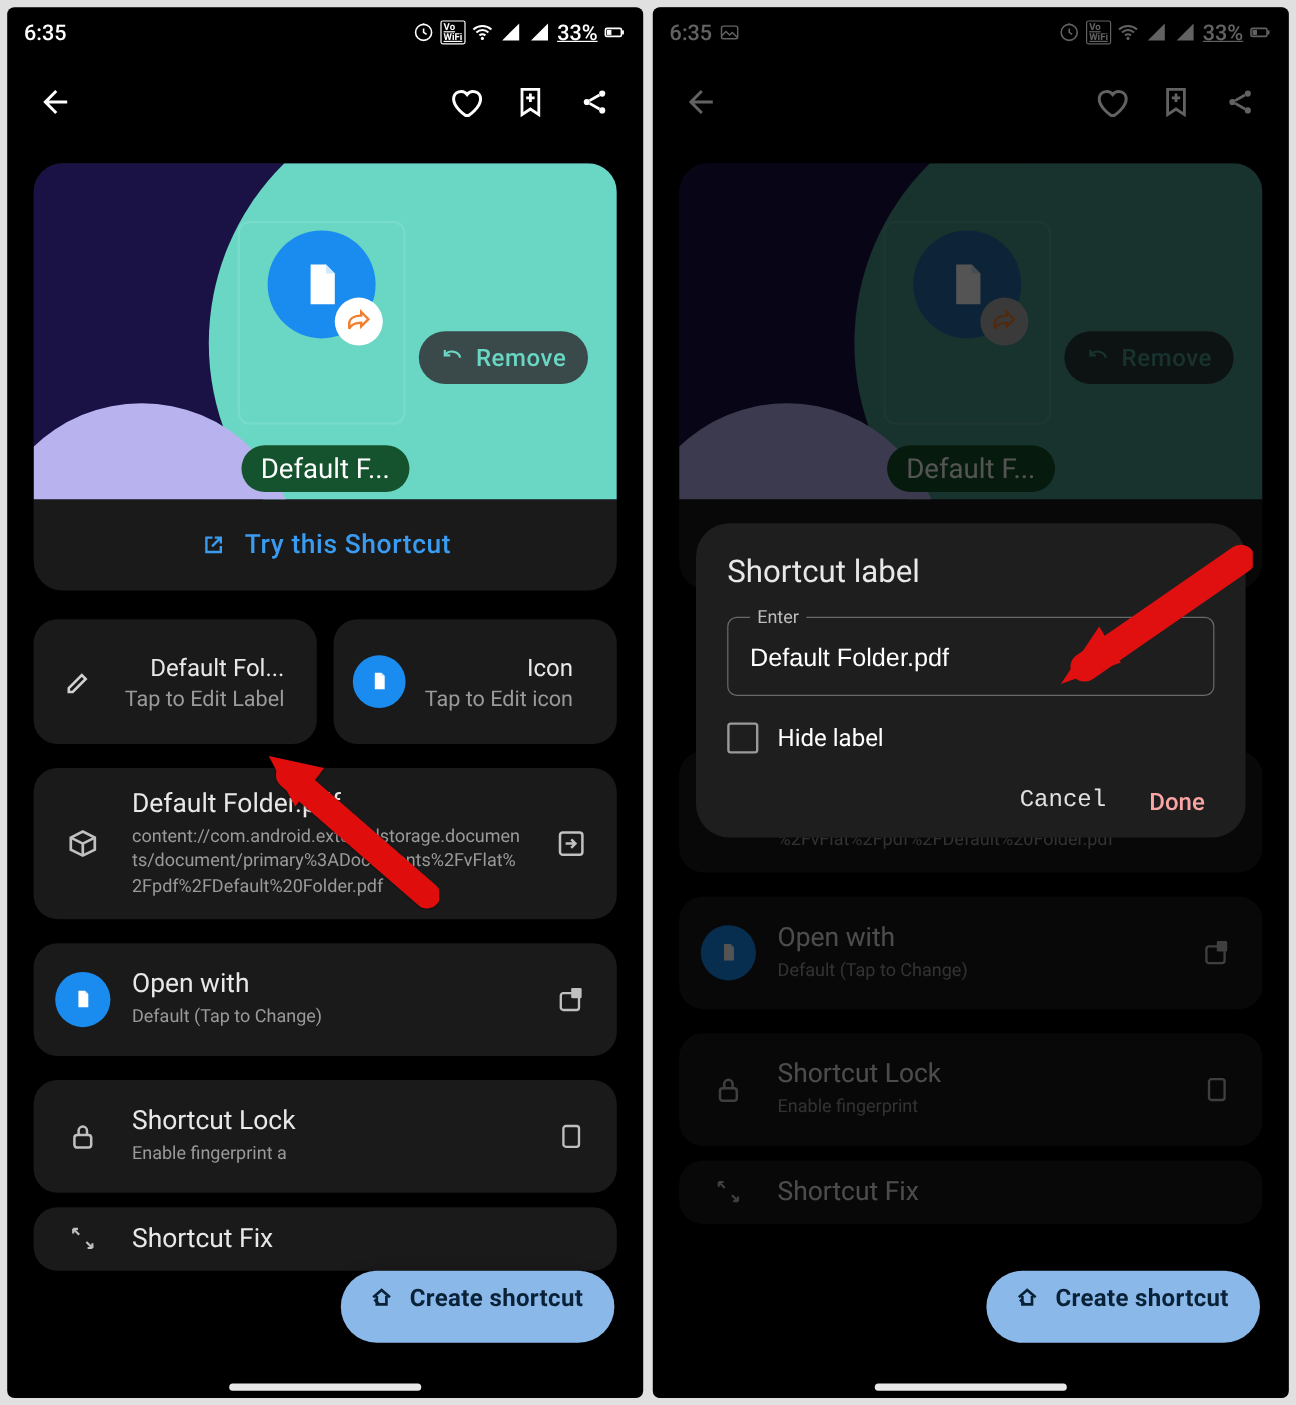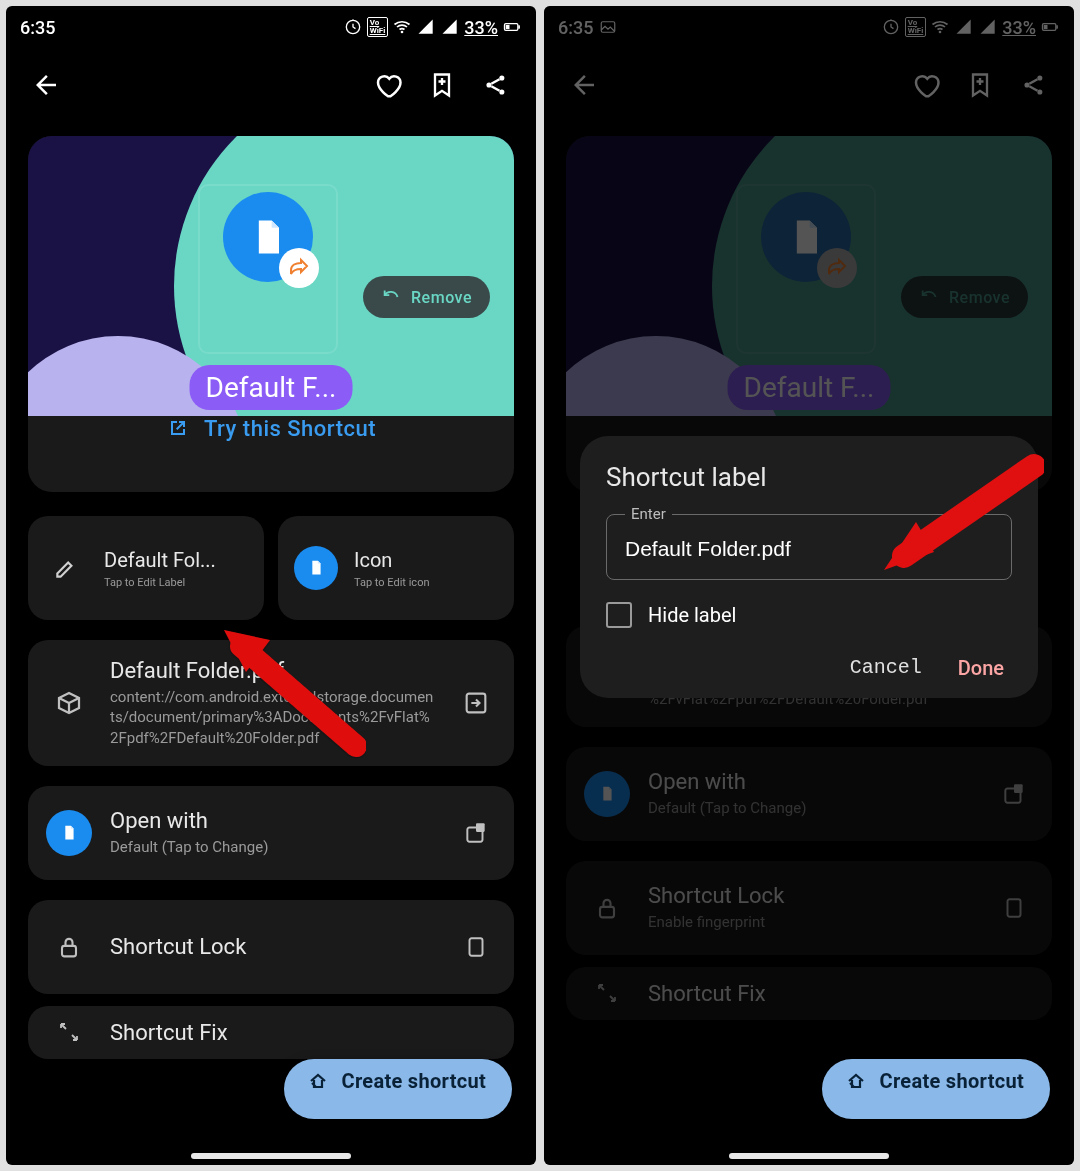--- a/index.html
+++ b/index.html
@@ -78,45 +78,45 @@
   .icon-circle {
     width:90px; height:90px; border-radius:50%; background:#1a8cf0;
     display:flex; align-items:center; justify-content:center; position:relative;
   }
   .badge-circle {
     position:absolute; right:-6px; bottom:-6px; width:40px; height:40px;
     background:#fff; border-radius:50%; display:flex; align-items:center; justify-content:center;
   }
   .icon-label-pill {
     position:absolute; left:50%; transform:translateX(-50%); bottom:6px;
-    background:#8b5cf6; color:#fff; padding:6px 16px; border-radius:20px;
-    font-size:28px;
+    background:#14532d; color:#fff; padding:6px 16px; border-radius:20px;
+    font-size:23px;
   }
   .remove-btn {
     position:absolute; right:24px; top:140px;
     background:#3a4a4a; color:#6ad7c5; border-radius:26px;
     padding:10px 18px; display:flex; align-items:center; gap:8px;
-    font-size:16px; font-weight:500; letter-spacing:0.5px;
+    font-size:20px; font-weight:500; letter-spacing:0.5px;
   }
   .try-row {
-    height:76px; display:flex; justify-content:center; gap:14px;
+    height:76px; display:flex; align-items:center; justify-content:center; gap:14px;
     color:#3a9cf0; font-size:22px; font-weight:500; letter-spacing:0.5px;
   }
   
   .row2 { display:flex; gap:14px; margin-bottom:20px; }
   .tile {
     background:#1a1a1a; border-radius:20px; flex:1; height:104px;
     display:flex; align-items:center; padding:0 16px; gap:16px;
     overflow:hidden;
   }
   .tile-icon { width:44px; height:44px; display:flex; align-items:center; justify-content:center; flex:0 0 44px;}
   .tile-icon-circle { width:44px; height:44px; border-radius:50%; background:#1a8cf0; display:flex; align-items:center; justify-content:center;}
-  .tile-text { display:flex; flex-direction:column; overflow:hidden;}
+  .tile-text { display:flex; flex-direction:column; overflow:hidden;text-align:right;}
   .tile-title { font-size:20px; color:#e8e8e8; white-space:nowrap; overflow:hidden; text-overflow:ellipsis;}
-  .tile-sub { font-size:11px; color:#9a9a9a; margin-top:4px;}
+  .tile-sub { font-size:18px; color:#9a9a9a; margin-top:4px;}
   
   .list-card {
     background:#1a1a1a; border-radius:20px; padding:20px 18px;
     display:flex; align-items:center; gap:18px; margin-bottom:20px;
     min-height:94px;
   }
   .list-card.tall { padding:18px 18px; }
   .lc-icon { width:46px; display:flex; align-items:center; justify-content:center; flex:0 0 46px;}
   .lc-circle { width:46px; height:46px; border-radius:50%; background:#1a8cf0; display:flex; align-items:center; justify-content:center;}
   .lc-text { flex:1; overflow:hidden;}
@@ -423,20 +423,21 @@
     </div>
 
     <div class="list-card" style="margin-bottom:12px">
       <div class="lc-icon">
           <svg viewBox="0 0 24 24" width="28" height="28">
             <use href="#i-lock"></use>
           </svg>
         </div>
       <div class="lc-text">
         <div class="lc-title">Shortcut Lock</div>
+        <div class="lc-sub">Enable fingerprint a</div>
       </div>
       <div class="lc-trail">
           <svg viewBox="0 0 24 24" width="26" height="26">
             <use href="#i-bookmark-out"></use>
           </svg>
         </div>
     </div>
 
     <div class="list-card" style="padding:14px 18px; min-height:50px">
       <div class="lc-icon">

